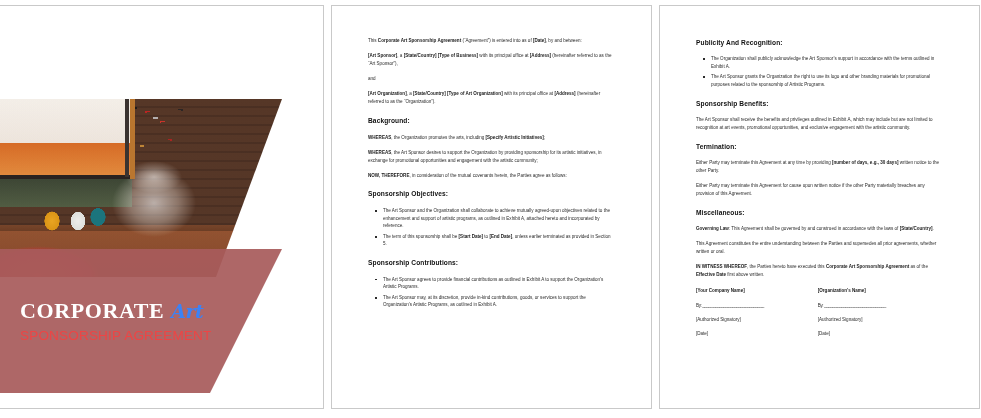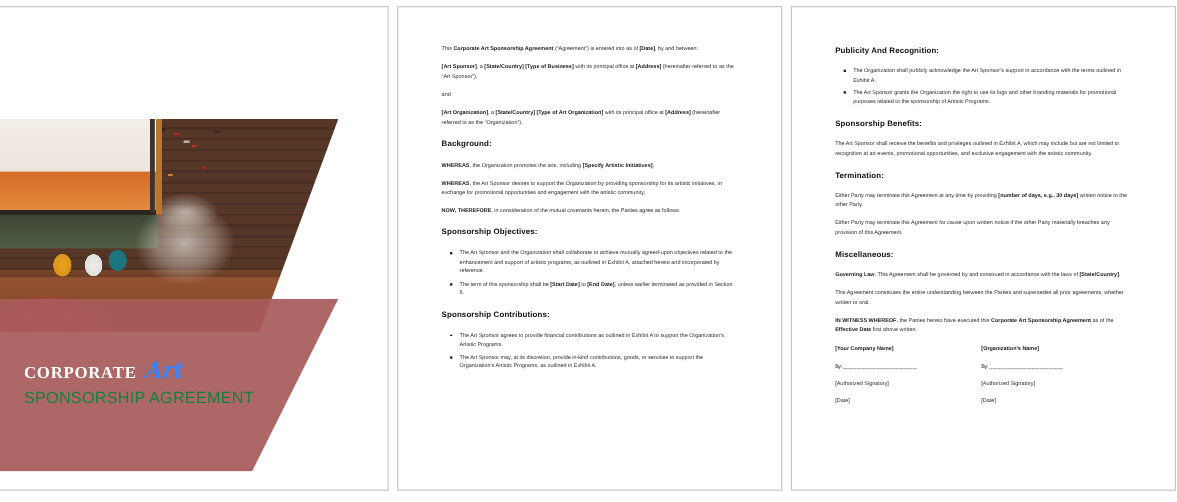--- a/index.html
+++ b/index.html
@@ -97,37 +97,37 @@
   }
   .cover-title-wrap {
     position: absolute;
     left: 28px; top: 292px;
     width: 240px;
   }
   .title-line1 { white-space: nowrap; }
   .t-corporate {
     font-family: "Liberation Serif", serif;
     font-weight: bold;
-    font-size: 14px;
+    font-size: 22px;
     letter-spacing: 0.6px;
     color: #ffffff;
   }
   .t-art {
     font-family: "DejaVu Serif", serif;
     font-style: italic;
     font-weight: bold;
     font-size: 19px;
     color: #3b82f6;
     margin-left: 7px;
     letter-spacing: -0.5px;
   }
   .t-sub {
     font-family: "Liberation Sans", sans-serif;
     font-size: 13.5px;
-    color: #15803d;
+    color: #ef4444;
     letter-spacing: 0.2px;
     margin-top: 4px;
     white-space: nowrap;
   }
 
   
   .doc-body {
     position: absolute;
     left: 36px; top: 31px;
     width: 246px;

